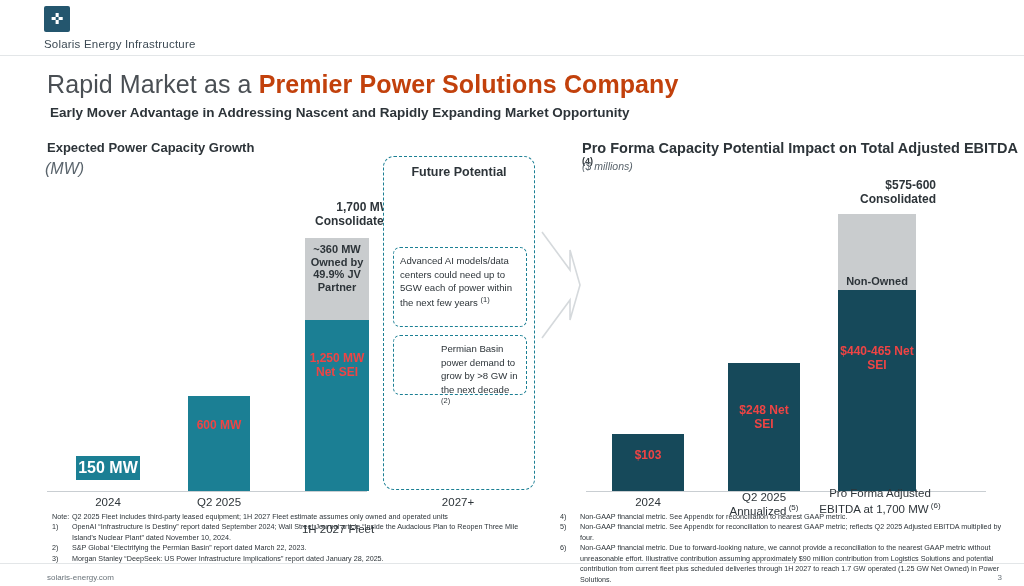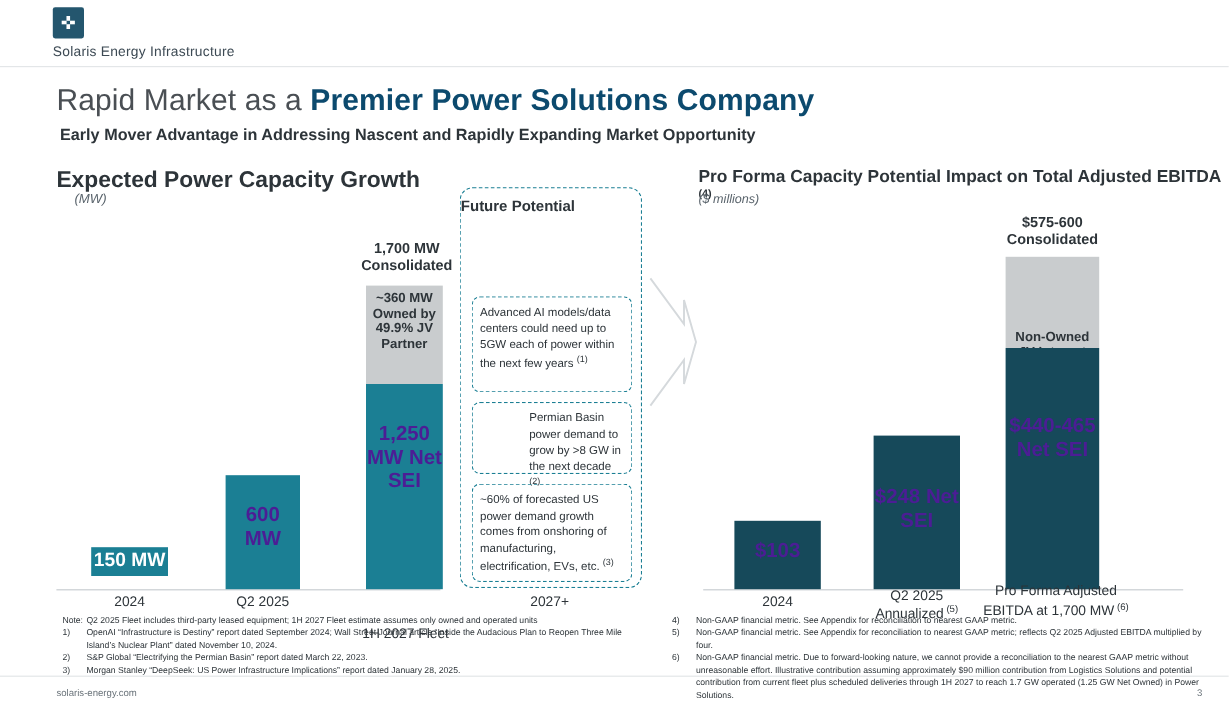--- a/index.html
+++ b/index.html
@@ -19,61 +19,61 @@
     position:absolute; inset:0; color:#ffffff; font-size:15px;
     display:flex; align-items:center; justify-content:center;
     font-family:"DejaVu Sans", sans-serif;
   }
   .logo-text {
     margin-top:6px; font-size:11.5px; color:#3d4a54; letter-spacing:.2px;
   }
   .hr-top { position:absolute; left:0; top:55px; width:100%; height:1px; background:#e3e6e8; }
 
   .title { position:absolute; left:47px; top:70px; font-size:25px; color:#4a4f54; font-weight:400; letter-spacing:.1px; }
-  .title b { font-weight:700; color:#0c4a6e; }
+  .title b { font-weight:700; color:#c2410c; }
   .subtitle { position:absolute; left:50px; top:105px; font-size:13.5px; font-weight:700; color:#2d3439; }
 
   
-  .sec-left-title { position:absolute; left:47px; top:140px; font-size:19px; font-weight:700; color:#2d3439; }
-  .sec-left-unit { position:absolute; left:62px; top:160px; font-size:11px; font-style:italic; color:#5a646c; }
+  .sec-left-title { position:absolute; left:47px; top:140px; font-size:13px; font-weight:700; color:#2d3439; }
+  .sec-left-unit { position:absolute; left:45px; top:160px; font-size:16px; font-style:italic; color:#5a646c; }
   .sec-right-title { position:absolute; left:582px; top:140px; font-size:14.5px; font-weight:700; color:#2d3439; }
   .sec-right-title sup { font-size:9px; font-weight:700; }
   .sec-right-unit { position:absolute; left:582px; top:160px; font-size:10.5px; font-style:italic; color:#5a646c; }
   .baseline { position:absolute; height:1px; background:#c9ced2; }
 
   .bar { position:absolute; background:#1f7f93; }
   .bar.teal { background:#1b7f94; }
   .bar.grey { background:#c9ccce; }
   .bar.dark { background:#16495a; }
   .bar-label {
-    position:absolute; text-align:center; color:#4c1d95;
-    font-weight:700; font-size:17px; line-height:1.15;
+    position:absolute; text-align:center; color:#ef4444;
+    font-weight:700; font-size:12px; line-height:1.15;
   }
   .bar-label.dark-text { color:#2d3439; }
   .x-label {
     position:absolute; text-align:center; font-size:11.5px; color:#2d3439;
   }
   .x-label sup { font-size:8px; }
   .above-label {
-    position:absolute; text-align:center; font-size:12px; font-weight:700; color:#2d3439; line-height:1.2;
+    position:absolute; text-align:right; font-size:12px; font-weight:700; color:#2d3439; line-height:1.2;
   }
 
   
   .callout-150 {
     position:absolute; background:#1b7f94; color:#fff; font-weight:700;
     font-size:16px; display:flex; align-items:center; justify-content:center;
   }
 
   
   .fp-panel {
     position:absolute; left:383px; top:156px; width:152px; height:334px;
     border:1.5px dashed #1b7f94; border-radius:11px; background:#ffffff;
   }
   .fp-title {
-    position:absolute; left:0; right:0; top:8px; text-align:left;
+    position:absolute; left:0; right:0; top:8px; text-align:center;
     font-size:12.5px; font-weight:700; color:#2d3439;
   }
   .fp-intro {
     position:absolute; left:10px; right:10px; top:30px;
     font-size:10.2px; color:#2d3439; text-align:center; line-height:1.45;
   }
   .fp-box {
     position:absolute; left:9px; width:134px; border:1px dashed #1b7f94;
     border-radius:7px; font-size:9.6px; color:#2d3439; text-align:left;
     line-height:1.42; padding:6px 6px;
@@ -132,21 +132,20 @@
 <div class="bar teal" style="left:305px; top:320px; width:64px; height:171px;"></div>
 <div class="bar-label" style="left:305px; top:352px; width:64px;">1,250 MW Net SEI</div>
 <div class="x-label" style="left:292px; top:523px; width:92px;">1H 2027 Fleet</div>
 
 <div class="x-label" style="left:418px; top:496px; width:80px;">2027+</div>
 
 <div class="fp-panel">
   <div class="fp-title">Future Potential</div>
   <div class="fp-box fp-b1"><span>Advanced AI models/data centers could need up to 5GW each of power within the next few years </span><sup>(1)</sup></div>
   <div class="fp-box fp-b2"><span>Permian Basin power demand to grow by &gt;8 GW in the next decade </span><sup>(2)</sup></div>
-  <div class="fp-box fp-b3"><span>~60% of forecasted US power demand growth comes from onshoring of manufacturing, electrification, EVs, etc. </span><sup>(3)</sup></div>
 </div>
 
 <svg class="arrow" width="42" height="110" viewBox="0 0 42 110">
   <path d="M2 2 L30 40 L30 20 L40 55 L30 90 L30 70 L2 108" fill="none" stroke="#d5d9dc" stroke-width="1.6"></path>
 </svg>
 
 <div class="baseline" style="left:586px; top:491px; width:400px;"></div>
 
 <div class="bar dark" style="left:612px; top:434px; width:72px; height:57px;"></div>
 <div class="bar-label" style="left:612px; top:449px; width:72px;">$103</div>

